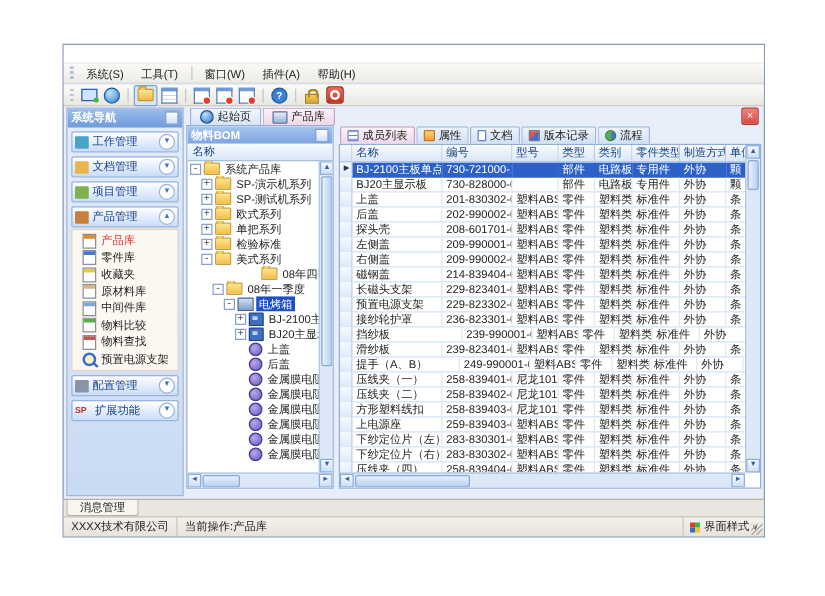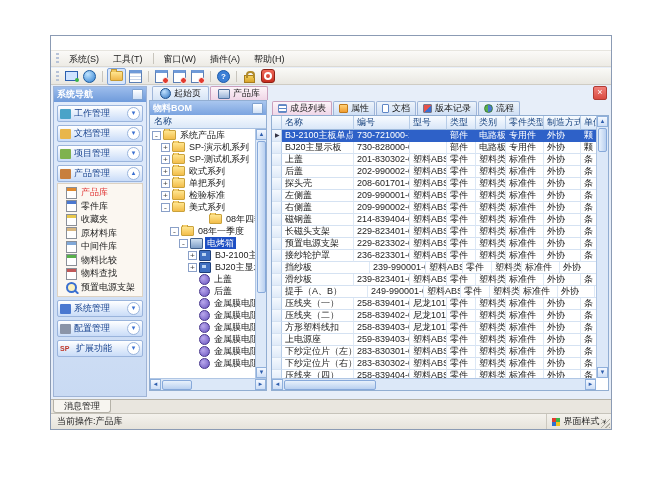--- a/index.html
+++ b/index.html
@@ -266,25 +266,20 @@
             <div class="nav-item">
               <span class="pic" style="--c: #c05858;"></span>
               <span class="nv-lbl">物料查找</span>
             </div>
             <div class="nav-item">
               <span class="mag"></span>
               <span class="nv-lbl">预置电源支架</span>
             </div>
           </div>
           <div class="nav-group">
-            <span class="gi" style="background: rgb(74, 120, 208);"></span>
-            <span>系统管理</span>
-            <span class="chev">▾</span>
-          </div>
-          <div class="nav-group">
             <span class="gi" style="background: rgb(138, 148, 168);"></span>
             <span>配置管理</span>
             <span class="chev">▾</span>
           </div>
           <div class="nav-group">
             <span class="gi-sp">SP</span>
             <span>扩展功能</span>
             <span class="chev">▾</span>
           </div>
         </div>
@@ -708,20 +703,21 @@
         <span class="h-track"></span>
         <span class="sa">►</span>
       </div>
     </div>
 
     <div class="msgstrip">
       <span class="msgtab">消息管理</span>
     </div>
 
     <div class="statusbar">
+      <span class="sb-cell">XXXX技术有限公司</span>
       <span class="sb-cell sb-op">当前操作:产品库</span>
       <span class="sb-style">
         <span class="style-ic"></span>
         <span>界面样式</span>
         <span class="dd">▾</span>
       </span>
       <span class="sb-grip"></span>
     </div>
   </div>
 </div>

